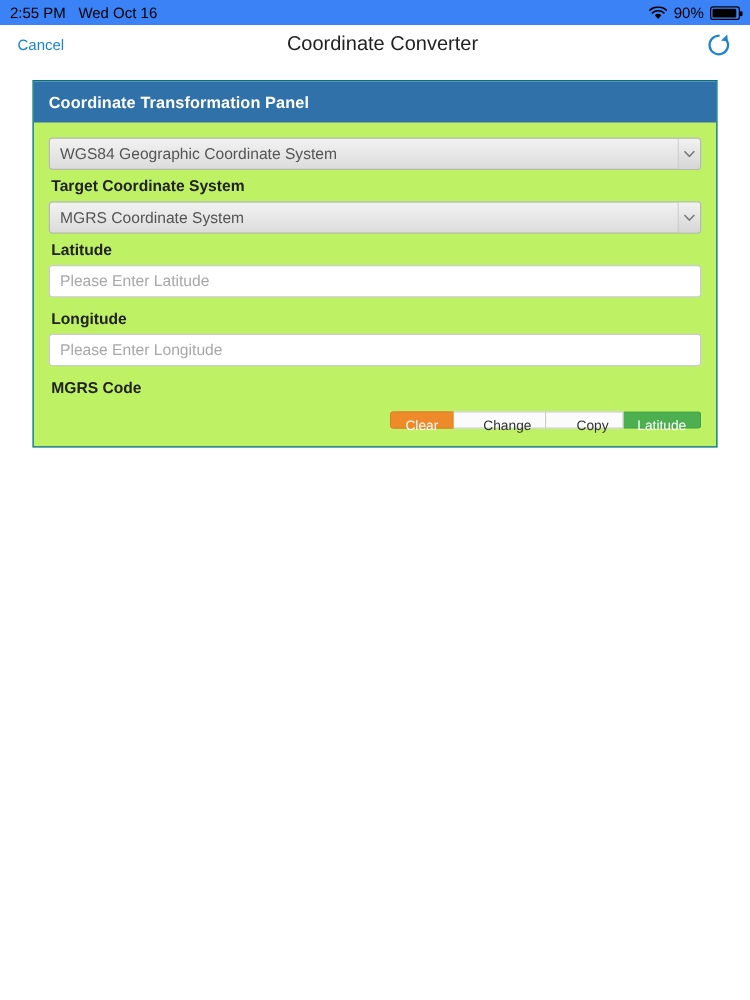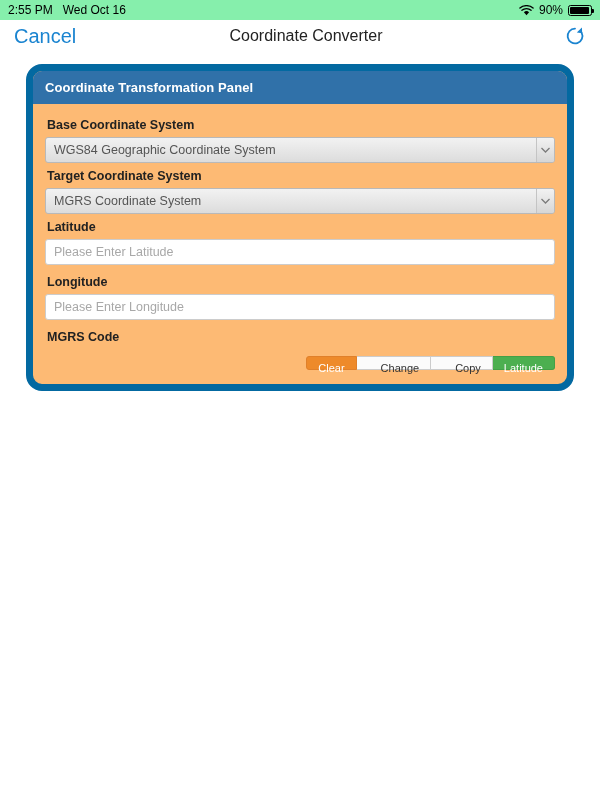--- a/index.html
+++ b/index.html
@@ -13,21 +13,21 @@
   body { overflow: hidden; position: relative; }
 
   
   .status-bar {
     height: 20px;
     display: flex;
     align-items: center;
     padding: 0 8px;
     font-size: 12px;
     color: #000;
-    background: #86efac;
+    background: #3b82f6;
   }
   .status-left { display: flex; align-items: center; gap: 10px; }
   .status-right { margin-left: auto; display: flex; align-items: center; gap: 5px; }
   .status-time { font-weight: normal; }
   .status-date { font-weight: normal; }
   .wifi-icon { display: inline-block; width: 15px; height: 11px; position: relative; }
   .wifi-icon svg { display: block; }
   .battery-pct { font-size: 12px; }
   .battery-icon {
     width: 24px; height: 11px;
@@ -55,21 +55,21 @@
   
   .nav-bar {
     height: 32px;
     display: flex;
     align-items: center;
     padding: 0 14px;
     background: #ffffff;
     position: relative;
   }
   .nav-cancel {
-    font-size: 20px;
+    font-size: 12px;
     color: #1a84d0;
     cursor: pointer;
     background: none;
     border: none;
     font-family: inherit;
     padding: 0;
   }
   .nav-title {
     position: absolute;
     left: 12px; right: 0;
@@ -84,23 +84,23 @@
     color: #1a84d0;
     cursor: pointer;
     display: flex;
     align-items: center;
     z-index: 2;
   }
 
   
   .panel {
     margin: 12px 26px 0 26px;
-    border: 7px solid #0369a1;
-    border-radius: 16px;
-    background: #fdba74;
+    border: 1px solid #0369a1;
+    border-radius: 0;
+    background: #bef264;
     overflow: hidden;
   }
   .panel-header {
     background: #3071a9;
     color: #ffffff;
     font-size: 13px;
     font-weight: bold;
     padding: 9px 12px;
     letter-spacing: .1px;
   }
@@ -228,21 +228,20 @@
       <path d="M11 3.6 a7.4 7.4 0 1 0 6.6 4.0" stroke="#1a84d0" stroke-width="1.8" fill="none" stroke-linecap="round"></path>
       <path d="M17.9 2.6 L18.2 8.2 L12.8 7.4 Z" fill="#1a84d0"></path>
     </svg>
   </span>
 </div>
 
 <div class="panel">
   <div class="panel-header">Coordinate Transformation Panel</div>
   <div class="panel-body">
 
-    <div class="field-label first">Base Coordinate System</div>
     <div class="select-wrap">
       <select class="ui-select">
         <option>WGS84 Geographic Coordinate System</option>
       </select>
       <span class="select-arrow">
         <svg width="9" height="6" viewBox="0 0 9 6">
             <path d="M0.5 1 L4.5 5 L8.5 1" stroke="#7b7b7b" stroke-width="1.3" fill="none"></path>
           </svg>
       </span>
     </div>

